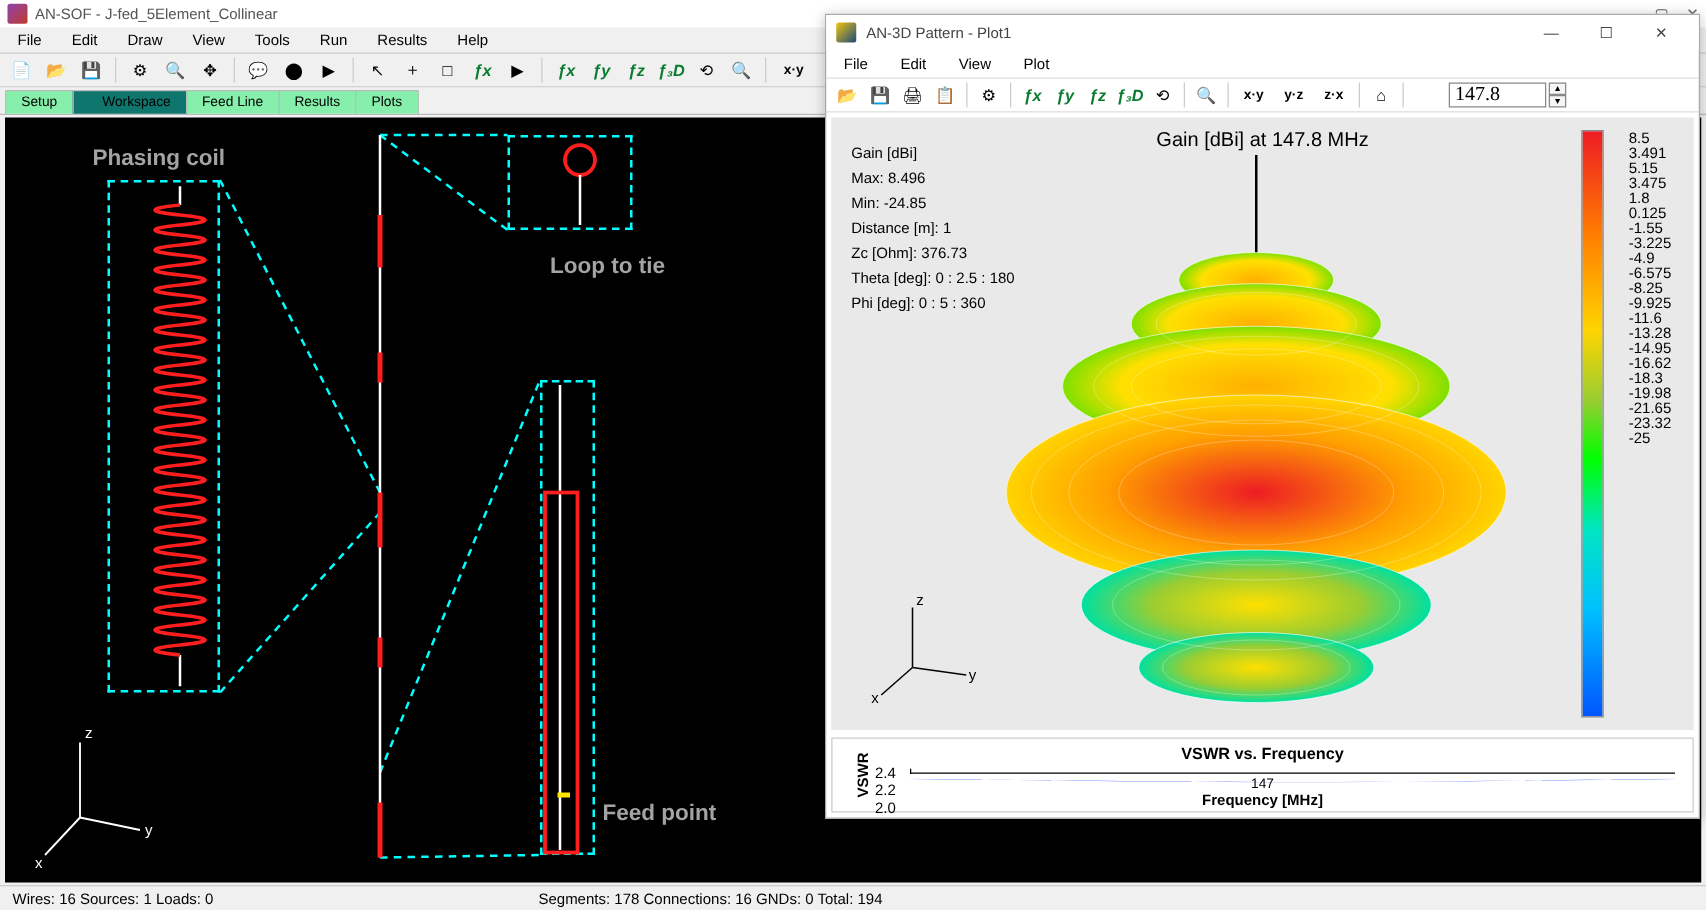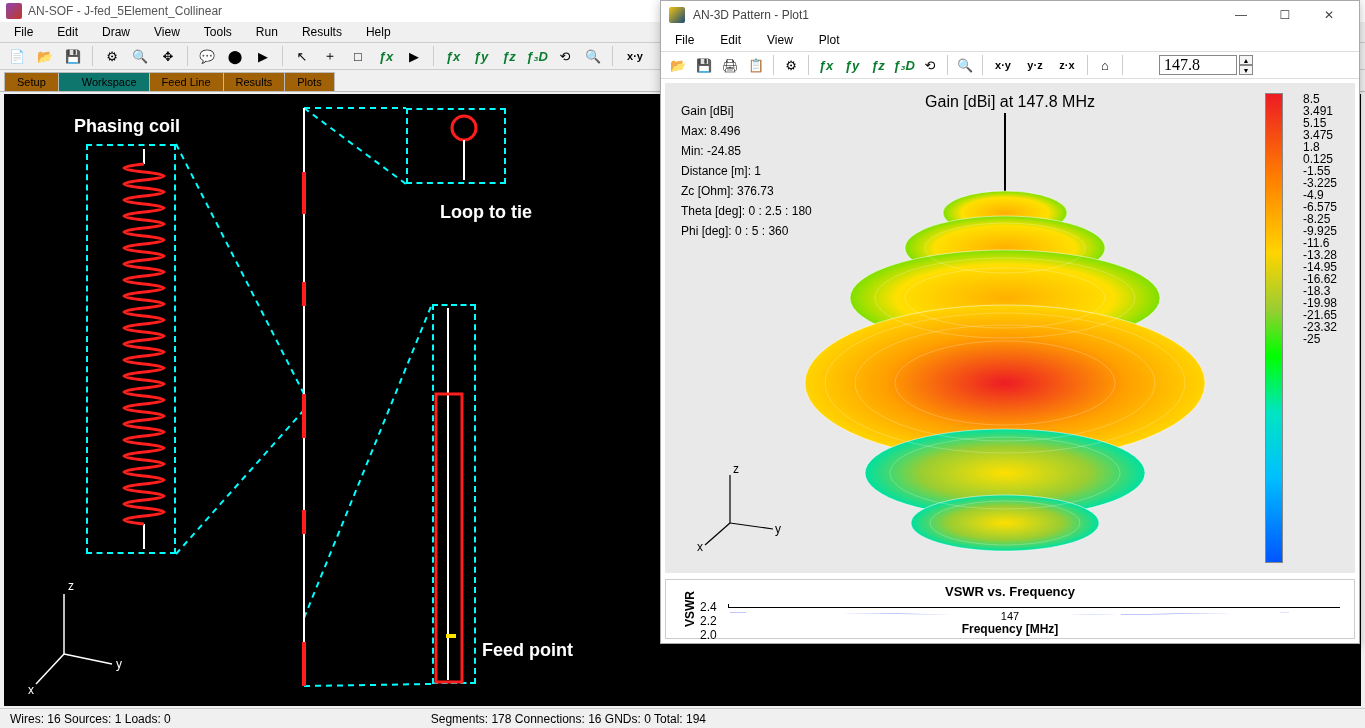--- a/index.html
+++ b/index.html
@@ -9,27 +9,27 @@
 .win-main { position: absolute; left: 0; top: 0; width: 1365px; height: 728px; background: #f0f0f0; }
 .titlebar { height: 22px; background: #fff; display: flex; align-items: center; padding: 0 6px; color: #555; }
 .titlebar .appicon { width: 16px; height: 16px; margin-right: 6px; background: linear-gradient(135deg,#8e44ad,#c0392b); border-radius: 2px; }
 .minmax { margin-left: auto; display: flex; gap: 14px; color: #666; }
 .menubar { height: 20px; display: flex; gap: 24px; padding: 0 14px; align-items: center; color: #000; }
 .menubar span { cursor: default; }
 .toolbar { height: 28px; background: #f0f0f0; border-top: 1px solid #ccc; border-bottom: 1px solid #ccc; display: flex; align-items: center; padding: 0 6px; gap: 6px; }
 .tbtn { width: 22px; height: 22px; display: flex; align-items: center; justify-content: center; border-radius: 2px; font-size: 13px; }
 .tsep { width: 1px; height: 20px; background: #ccc; margin: 0 2px; }
 .tabstrip { height: 22px; background: #f0f0f0; border-bottom: 1px solid #bbb; display: flex; padding: 0 4px; }
-.tab { padding: 3px 12px; border: 1px solid #bbb; border-bottom: none; background: #a16207; margin-right: -1px; margin-top: 2px; font-size: 11px; }
+.tab { padding: 3px 12px; border: 1px solid #bbb; border-bottom: none; background: #86efac; margin-right: -1px; margin-top: 2px; font-size: 11px; }
 .tab.active { background: #0f766e; padding-left: 23px; }
 .workspace { position: absolute; left: 4px; right: 4px; top: 94px; bottom: 22px; background: #000; }
 .statusbar { position: absolute; left: 0; right: 0; bottom: 0; height: 20px; background: #f0f0f0; border-top: 1px solid #ccc; display: flex; align-items: center; padding: 0 10px; gap: 40px; font-size: 11px; }
 
 
-.win-3d { position: absolute; left: 660px; top: 0; width: 700px; height: 644px; background: #fff; border: 1px solid #aaa; box-shadow: 0 2px 10px rgba(0,0,0,.25); }
+.win-3d { position: absolute; left: 660px; top: 11px; width: 700px; height: 644px; background: #fff; border: 1px solid #aaa; box-shadow: 0 2px 10px rgba(0,0,0,.25); }
 .win-3d .titlebar3d { height: 28px; background: #fff; display: flex; align-items: center; padding: 0 8px; color: #444; }
 .win-3d .appicon3d { width: 16px; height: 16px; margin-right: 8px; background: linear-gradient(135deg,#f1c40f,#194a7a); border-radius: 2px; }
 .winbtns { margin-left: auto; display: flex; }
 .winbtns div { width: 44px; height: 28px; display: flex; align-items: center; justify-content: center; color: #444; }
 .menubar3d { height: 22px; display: flex; gap: 26px; padding: 0 14px; align-items: center; }
 .toolbar3d { height: 28px; display: flex; align-items: center; gap: 4px; padding: 0 6px; border-top: 1px solid #ddd; border-bottom: 1px solid #ddd; }
 .freqbox { margin-left: 30px; display: flex; align-items: center; gap: 2px; }
 .freqbox input { width: 78px; height: 20px; border: 1px solid #888; padding: 0 4px; font-size: 16px; font-family: Liberation Serif, serif; }
 .spin { width: 14px; height: 20px; display: flex; flex-direction: column; }
 .spin div { flex: 1; border: 1px solid #888; font-size: 7px; display: flex; align-items: center; justify-content: center; background: #f5f5f5; }
@@ -43,21 +43,21 @@
 
 .vswr-plot { position: absolute; left: 4px; right: 4px; top: 578px; bottom: 4px; background: #fff; border: 1px solid #ccc; }
 .vswr-title { position: absolute; top: 4px; left: 50%; transform: translateX(-50%); font-weight: bold; font-size: 13px; }
 .vswr-y { position: absolute; left: 6px; top: 50%; transform: translate(0,-50%) rotate(-90deg); font-weight: bold; font-size: 12px; }
 .vswr-x { position: absolute; bottom: 2px; left: 50%; transform: translateX(-50%); font-weight: bold; font-size: 12px; }
 .vswr-canvas { position: absolute; left: 62px; right: 14px; top: 24px; bottom: 30px; border-left: 1px solid #000; border-bottom: 1px solid #000; }
 .vswr-yticks { position: absolute; left: 34px; top: 20px; bottom: 30px; width: 26px; display: flex; flex-direction: column; justify-content: space-between; text-align: left; font-size: 11px; }
 .vswr-xtick { position: absolute; bottom: 16px; left: 50%; transform: translateX(-50%); font-size: 11px; }
 
 
-.ws-label { position: absolute; color: #ffffff; font-weight: bold; font-size: 18px; }
+.ws-label { position: absolute; color: #a3a3a3; font-weight: bold; font-size: 18px; }
 .dashed { position: absolute; border: 2px dashed cyan; }
 </style>
 </head>
 <body>
 
 <div class="win-main">
   <div class="titlebar">
     <div class="appicon"></div>
     <span>AN-SOF - J-fed_5Element_Collinear</span>
     <div class="minmax">

